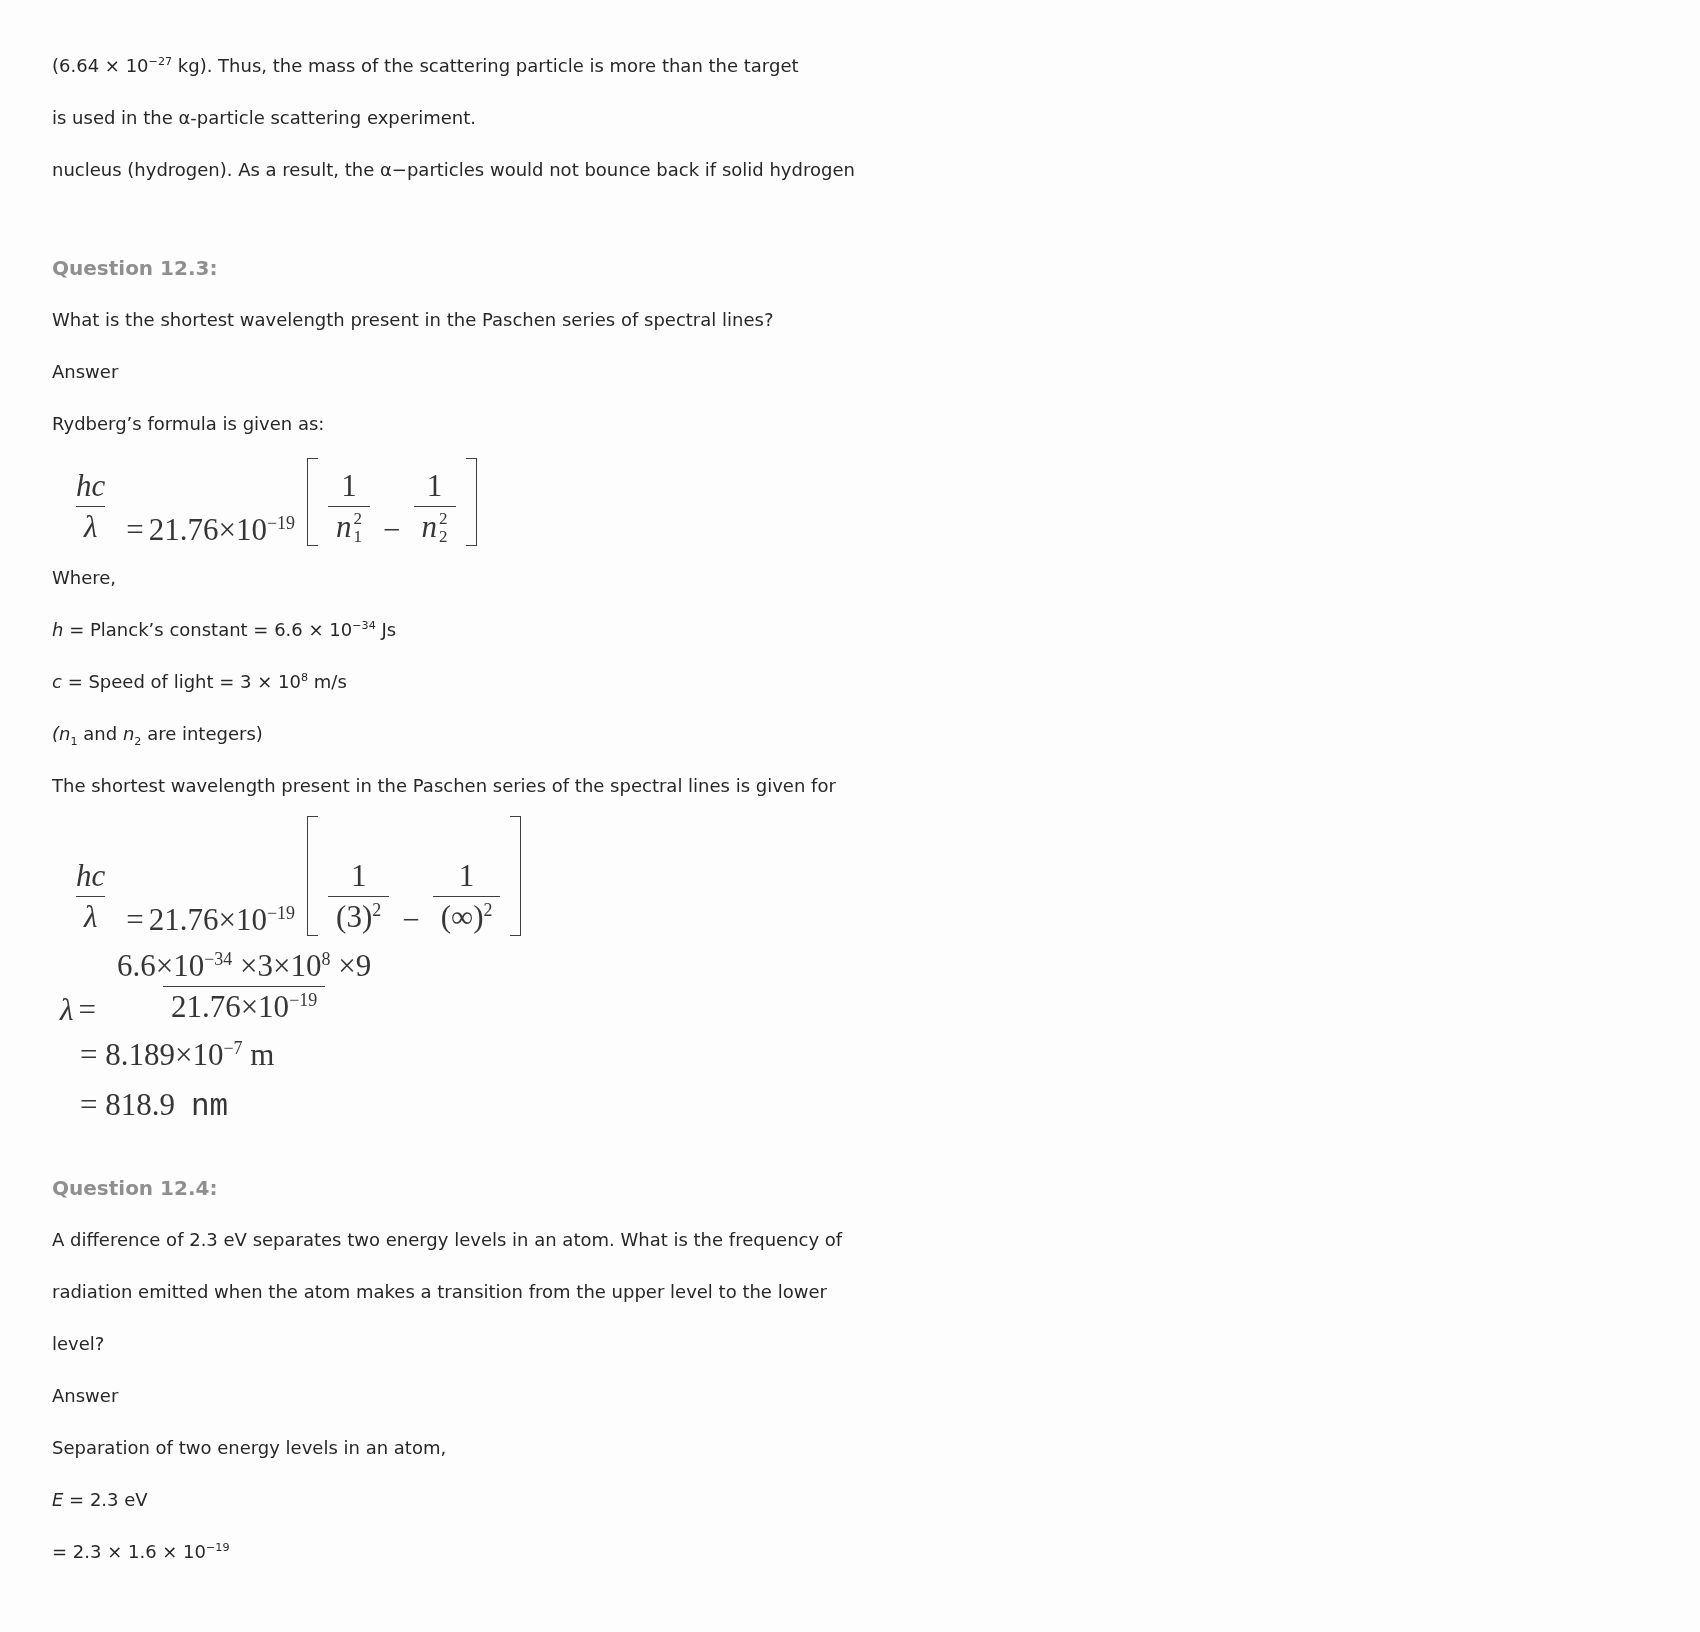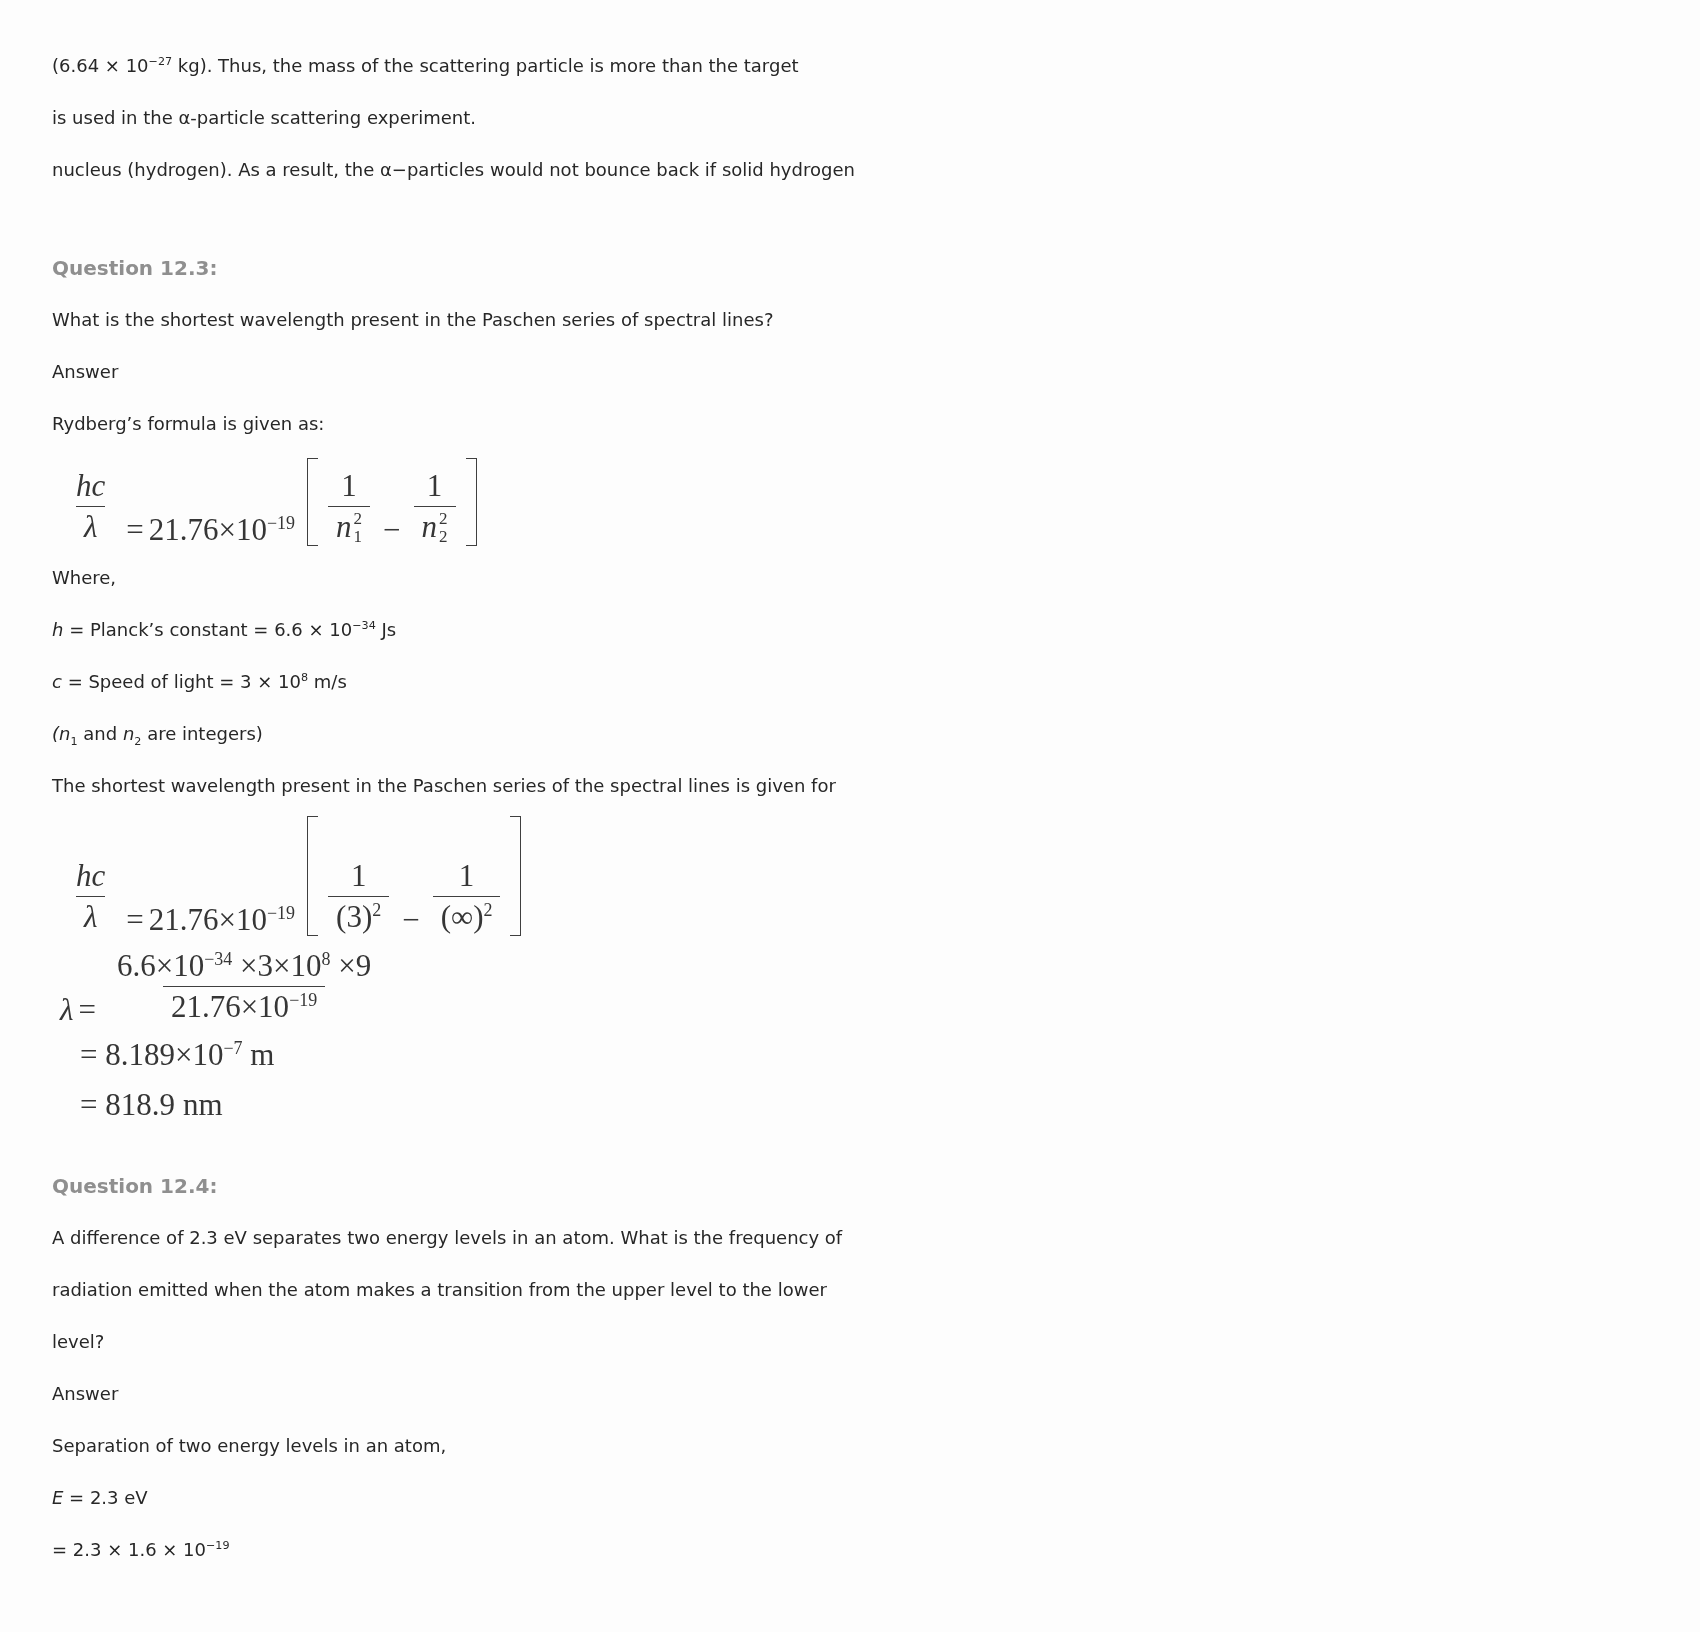--- a/index.html
+++ b/index.html
@@ -91,21 +91,21 @@
   }
   .bracket-l { border-right: none; margin-left: 8px; margin-right: 2px; }
   .bracket-r { border-left: none; margin-right: 8px; margin-left: 2px; }
   .formula.result {
     display: block;
     line-height: 50px;
     min-height: 50px;
     margin: 0 0 0 28px;
     white-space: pre;
   }
-  .formula.result .gap { margin-left: 8px; }
+  .formula.result .gap { margin-left: 16px; font-family: Liberation Mono, monospace; }
 </style>
 </head>
 <body>
 
 <main>
 
   <section>
     <div class="line"><span>(6.64 × 10</span><sup>−27</sup><span> kg). Thus, the mass of the scattering particle is more than the target</span></div>
     <div class="line">is used in the α-particle scattering experiment.</div>
     <div class="line">nucleus (hydrogen). As a result, the α−particles would not bounce back if solid hydrogen</div>

